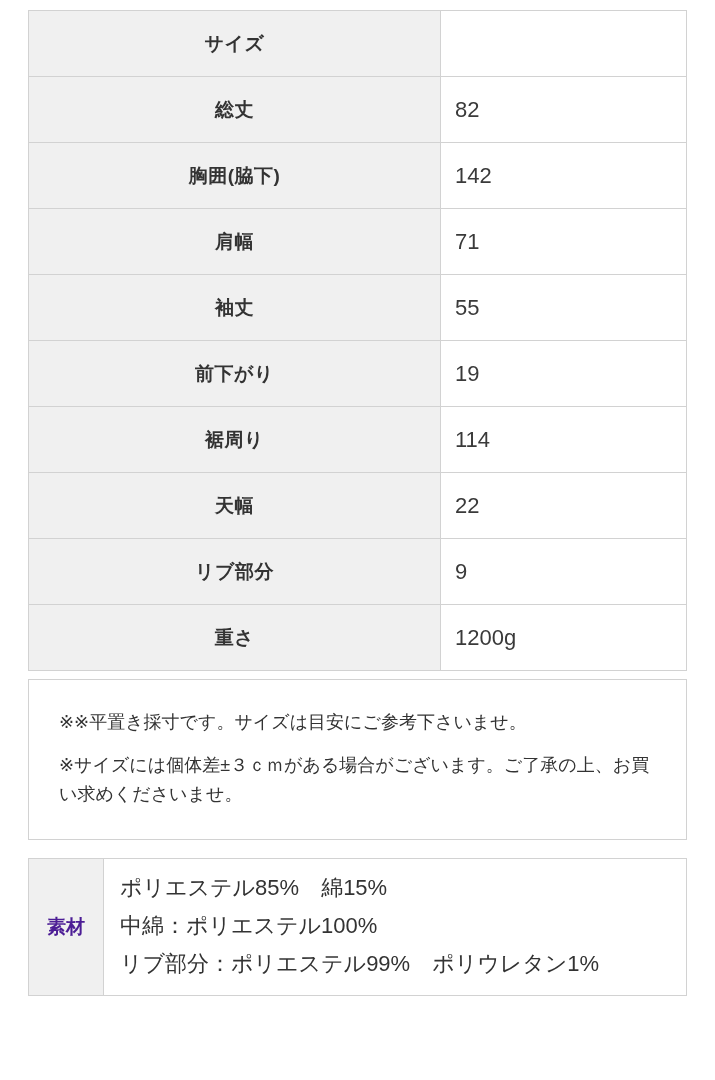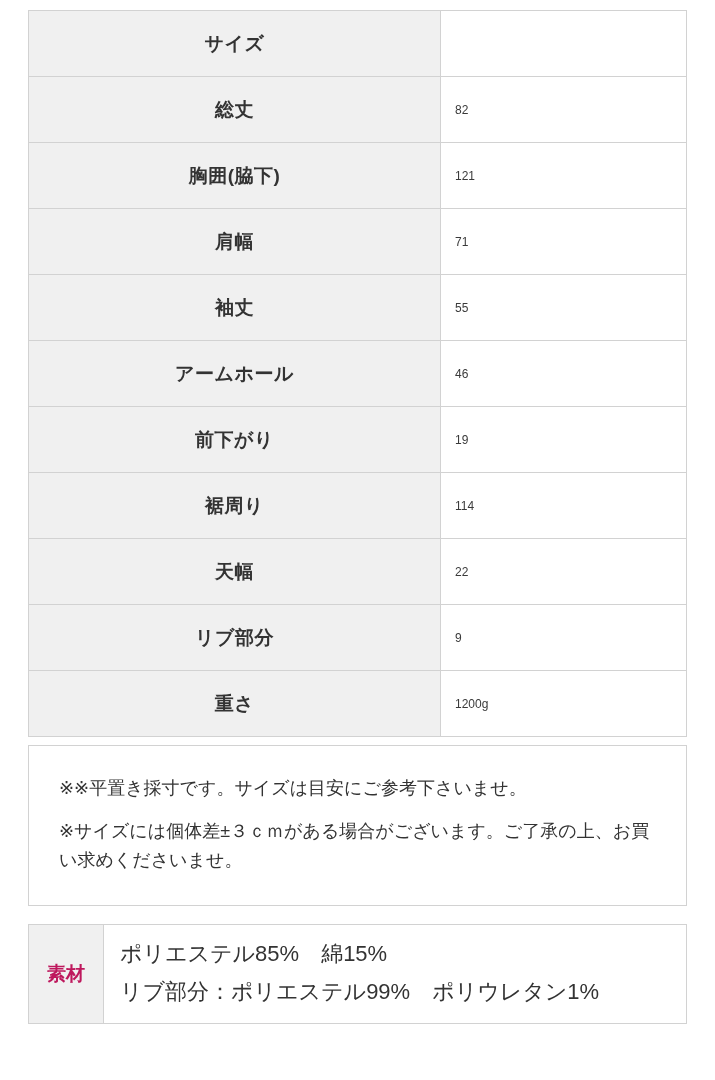--- a/index.html
+++ b/index.html
@@ -41,21 +41,21 @@
     background: #f0f0f0;
     text-align: center;
     font-weight: bold;
     font-size: 19px;
     color: #333333;
     letter-spacing: 0.5px;
   }
   td.value-cell {
     background: #ffffff;
     text-align: left;
-    font-size: 12px;
+    font-size: 22px;
     color: #3a3a3a;
     padding-left: 18px;
   }
 
   
   .notes {
     margin-top: 8px;
     border: 1px solid #d2d2d2;
     background: #ffffff;
     box-sizing: border-box;
@@ -79,21 +79,21 @@
   .material-label {
     width: 74px;
     flex: 0 0 74px;
     background: #f0f0f0;
     border-right: 1px solid #d2d2d2;
     display: flex;
     align-items: center;
     justify-content: center;
     font-weight: bold;
     font-size: 19px;
-    color: #be185d;
+    color: #4c1d95;
   }
   .material-body {
     flex: 1 1 auto;
     padding: 10px 16px 12px 16px;
   }
   .material-body p {
     margin: 0;
     font-size: 22px;
     line-height: 1.72;
     color: #333333;
@@ -110,33 +110,29 @@
       <tr>
         <td class="label-cell">サイズ</td>
         <td class="value-cell"></td>
       </tr>
       <tr>
         <td class="label-cell">総丈</td>
         <td class="value-cell">82</td>
       </tr>
       <tr>
         <td class="label-cell">胸囲(脇下)</td>
-        <td class="value-cell">121</td>
+        <td class="value-cell">142</td>
       </tr>
       <tr>
         <td class="label-cell">肩幅</td>
         <td class="value-cell">71</td>
       </tr>
       <tr>
         <td class="label-cell">袖丈</td>
         <td class="value-cell">55</td>
-      </tr>
-      <tr>
-        <td class="label-cell">アームホール</td>
-        <td class="value-cell">46</td>
       </tr>
       <tr>
         <td class="label-cell">前下がり</td>
         <td class="value-cell">19</td>
       </tr>
       <tr>
         <td class="label-cell">裾周り</td>
         <td class="value-cell">114</td>
       </tr>
       <tr>
@@ -156,17 +152,18 @@
 
   <div class="notes">
     <p>※※平置き採寸です。サイズは目安にご参考下さいませ。</p>
     <p>※サイズには個体差±３ｃｍがある場合がございます。ご了承の上、お買い求めくださいませ。</p>
   </div>
 
   <div class="material">
     <div class="material-label">素材</div>
     <div class="material-body">
       <p>ポリエステル85%　綿15%</p>
+      <p>中綿：ポリエステル100%</p>
       <p>リブ部分：ポリエステル99%　ポリウレタン1%</p>
     </div>
   </div>
 
 </div>
 
 </body></html>

